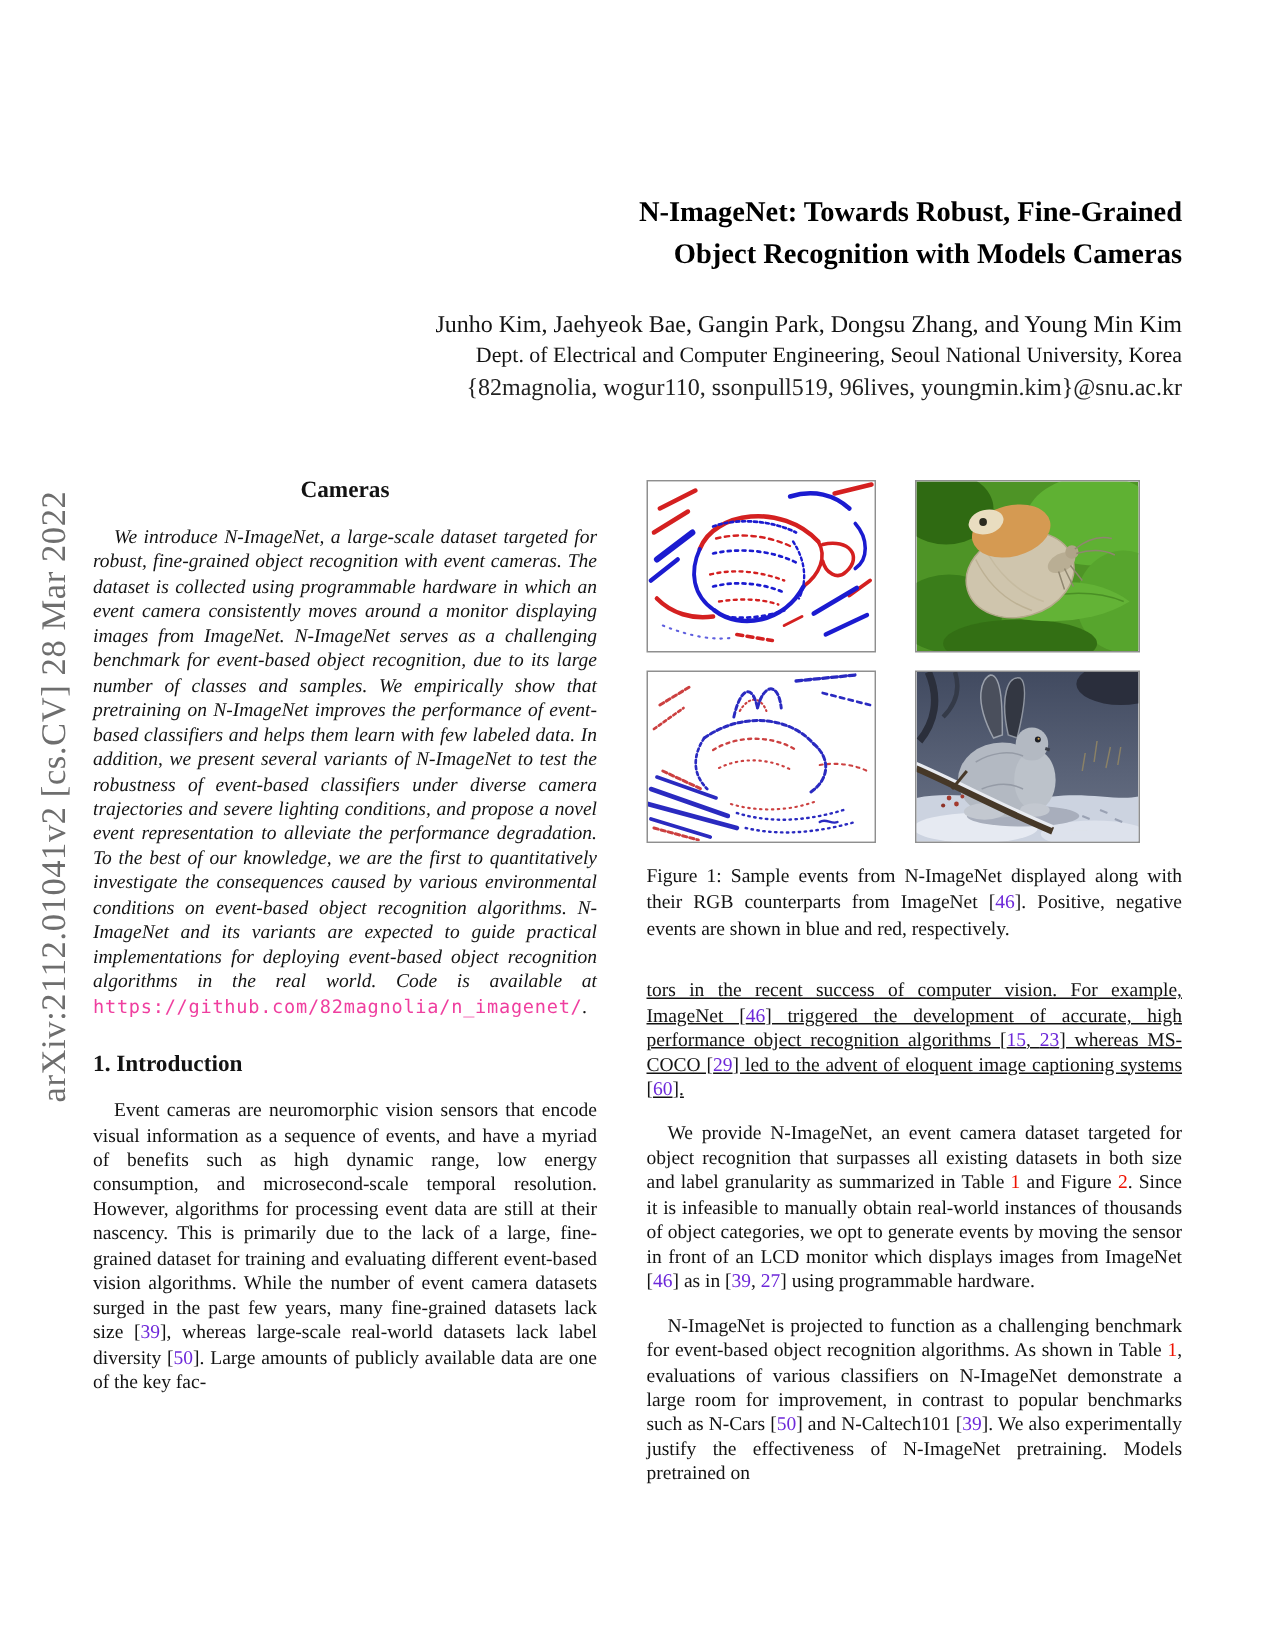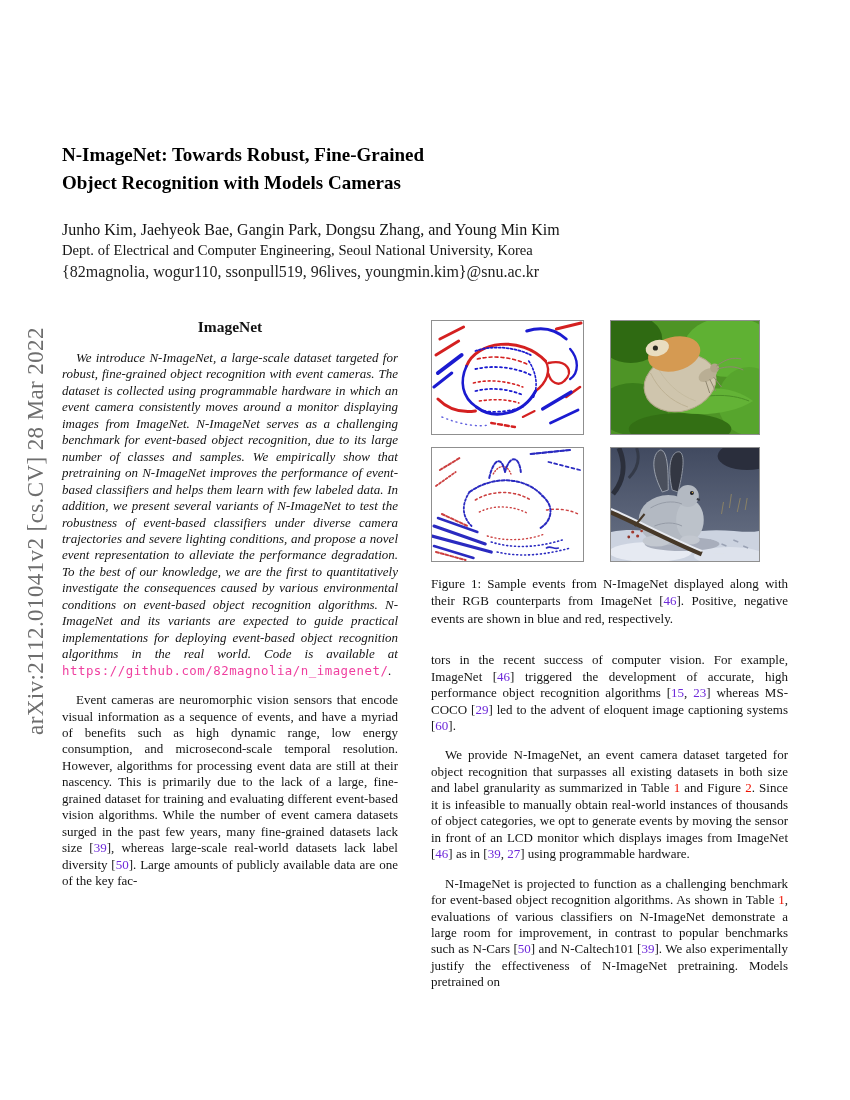--- a/index.html
+++ b/index.html
@@ -12,21 +12,21 @@
 
   
   .banner {
     position:absolute; left:-194px; top:518px; width:460px; height:26px;
     transform:rotate(-90deg); transform-origin:center;
     text-align:center; white-space:nowrap;
     color:#6e6e6e; font-size:23px; letter-spacing:.4px;
   }
 
   
-  .titleblock { position:absolute; left:62px; top:141px; width:726px; text-align:left; }
+  .titleblock { position:absolute; left:62px; top:128px; width:726px; text-align:right; }
   .title { font-size:19px; font-weight:bold; line-height:27.5px; color:#000; }
   .authors { margin-top:23px; font-size:16px; line-height:21px; }
   .affiliation { font-size:14.6px; line-height:21px;font-family:Liberation Serif, serif; }
   .emails { margin-top:2px; font-family:Liberation Serif, serif; font-size:16px; color:#222; }
 
   
   .col-left  { position:absolute; left:62px;  top:318px; width:336px; }
   .col-right { position:absolute; left:431px; top:320px; width:357px; }
 
   .para { font-size:13px; line-height:16.45px; text-align:justify; }
@@ -39,21 +39,21 @@
   .seg-cite { color:#6d28d9; }
   .seg-ref  { color:#ee1100; }
   .seg-url  { color:#ef3f9f; font-family:"DejaVu Sans Mono", monospace;
               font-style:normal; font-size:12.4px; letter-spacing:.5px;margin-top:14px; }
 
   
   .fig-grid { display:grid; grid-template-columns:153px 150px; column-gap:26px; row-gap:12px; }
   .fig-cell { height:113px; border:1px solid #8f8f8f; background:#fff; overflow:hidden; }
   .fig-cell svg { display:block; width:100%; height:100%; }
   .caption { margin-top:13px; font-size:13px; line-height:17.4px; text-align:justify; }
-  .para-cont { margin-top:25px; }
+  .para-cont { margin-top:25px;text-decoration:underline; }
   .para-next { margin-top:4px; }
 </style>
 </head>
 <body>
 
 <div class="page">
 
   <div class="banner">
     <span>arXiv:2112.01041v2  [cs.CV]  28 Mar 2022</span>
   </div>
@@ -62,22 +62,23 @@
     <div class="title">
       <div>N-ImageNet: Towards Robust, Fine-Grained</div>
       <div>Object Recognition with Models Cameras</div>
     </div>
     <div class="authors">Junho Kim, Jaehyeok Bae, Gangin Park, Dongsu Zhang, and Young Min Kim</div>
     <div class="affiliation">Dept. of Electrical and Computer Engineering, Seoul National University, Korea</div>
     <div class="emails">{82magnolia, wogur110, ssonpull519, 96lives, youngmin.kim}@snu.ac.kr</div>
   </header>
 
   <section class="col-left">
-    <h2 class="abs-heading">ImageNet</h2>
+    <h2 class="abs-heading">Cameras</h2>
     <p class="para abstract-body indent"><span class="seg-plain">We introduce N-ImageNet, a large-scale dataset targeted for robust, fine-grained object recognition with event cameras. The dataset is collected using programmable hardware in which an event camera consistently moves around a monitor displaying images from ImageNet. N-ImageNet serves as a challenging benchmark for event-based object recognition, due to its large number of classes and samples. We empirically show that pretraining on N-ImageNet improves the performance of event-based classifiers and helps them learn with few labeled data. In addition, we present several variants of N-ImageNet to test the robustness of event-based classifiers under diverse camera trajectories and severe lighting conditions, and propose a novel event representation to alleviate the performance degradation. To the best of our knowledge, we are the first to quantitatively investigate the consequences caused by various environmental conditions on event-based object recognition algorithms. N-ImageNet and its variants are expected to guide practical implementations for deploying event-based object recognition algorithms in the real world. Code is available at </span><span class="seg-url">https://github.com/82magnolia/n_imagenet/</span><span class="seg-plain">.</span></p>
+    <h2 class="sec-heading">1. Introduction</h2>
     <p class="para indent"><span class="seg-plain">Event cameras are neuromorphic vision sensors that encode visual information as a sequence of events, and have a myriad of benefits such as high dynamic range, low energy consumption, and microsecond-scale temporal resolution. However, algorithms for processing event data are still at their nascency. This is primarily due to the lack of a large, fine-grained dataset for training and evaluating different event-based vision algorithms. While the number of event camera datasets surged in the past few years, many fine-grained datasets lack size [</span><span class="seg-cite">39</span><span class="seg-plain">], whereas large-scale real-world datasets lack label diversity [</span><span class="seg-cite">50</span><span class="seg-plain">]. Large amounts of publicly available data are one of the key fac-</span></p>
   </section>
 
   <section class="col-right">
     <figure class="fig" style="margin:0;">
       <div class="fig-grid">
 
         <div class="fig-cell">
           <svg viewBox="0 0 153 113" preserveAspectRatio="none">
             <rect width="153" height="113" fill="#ffffff"></rect>

